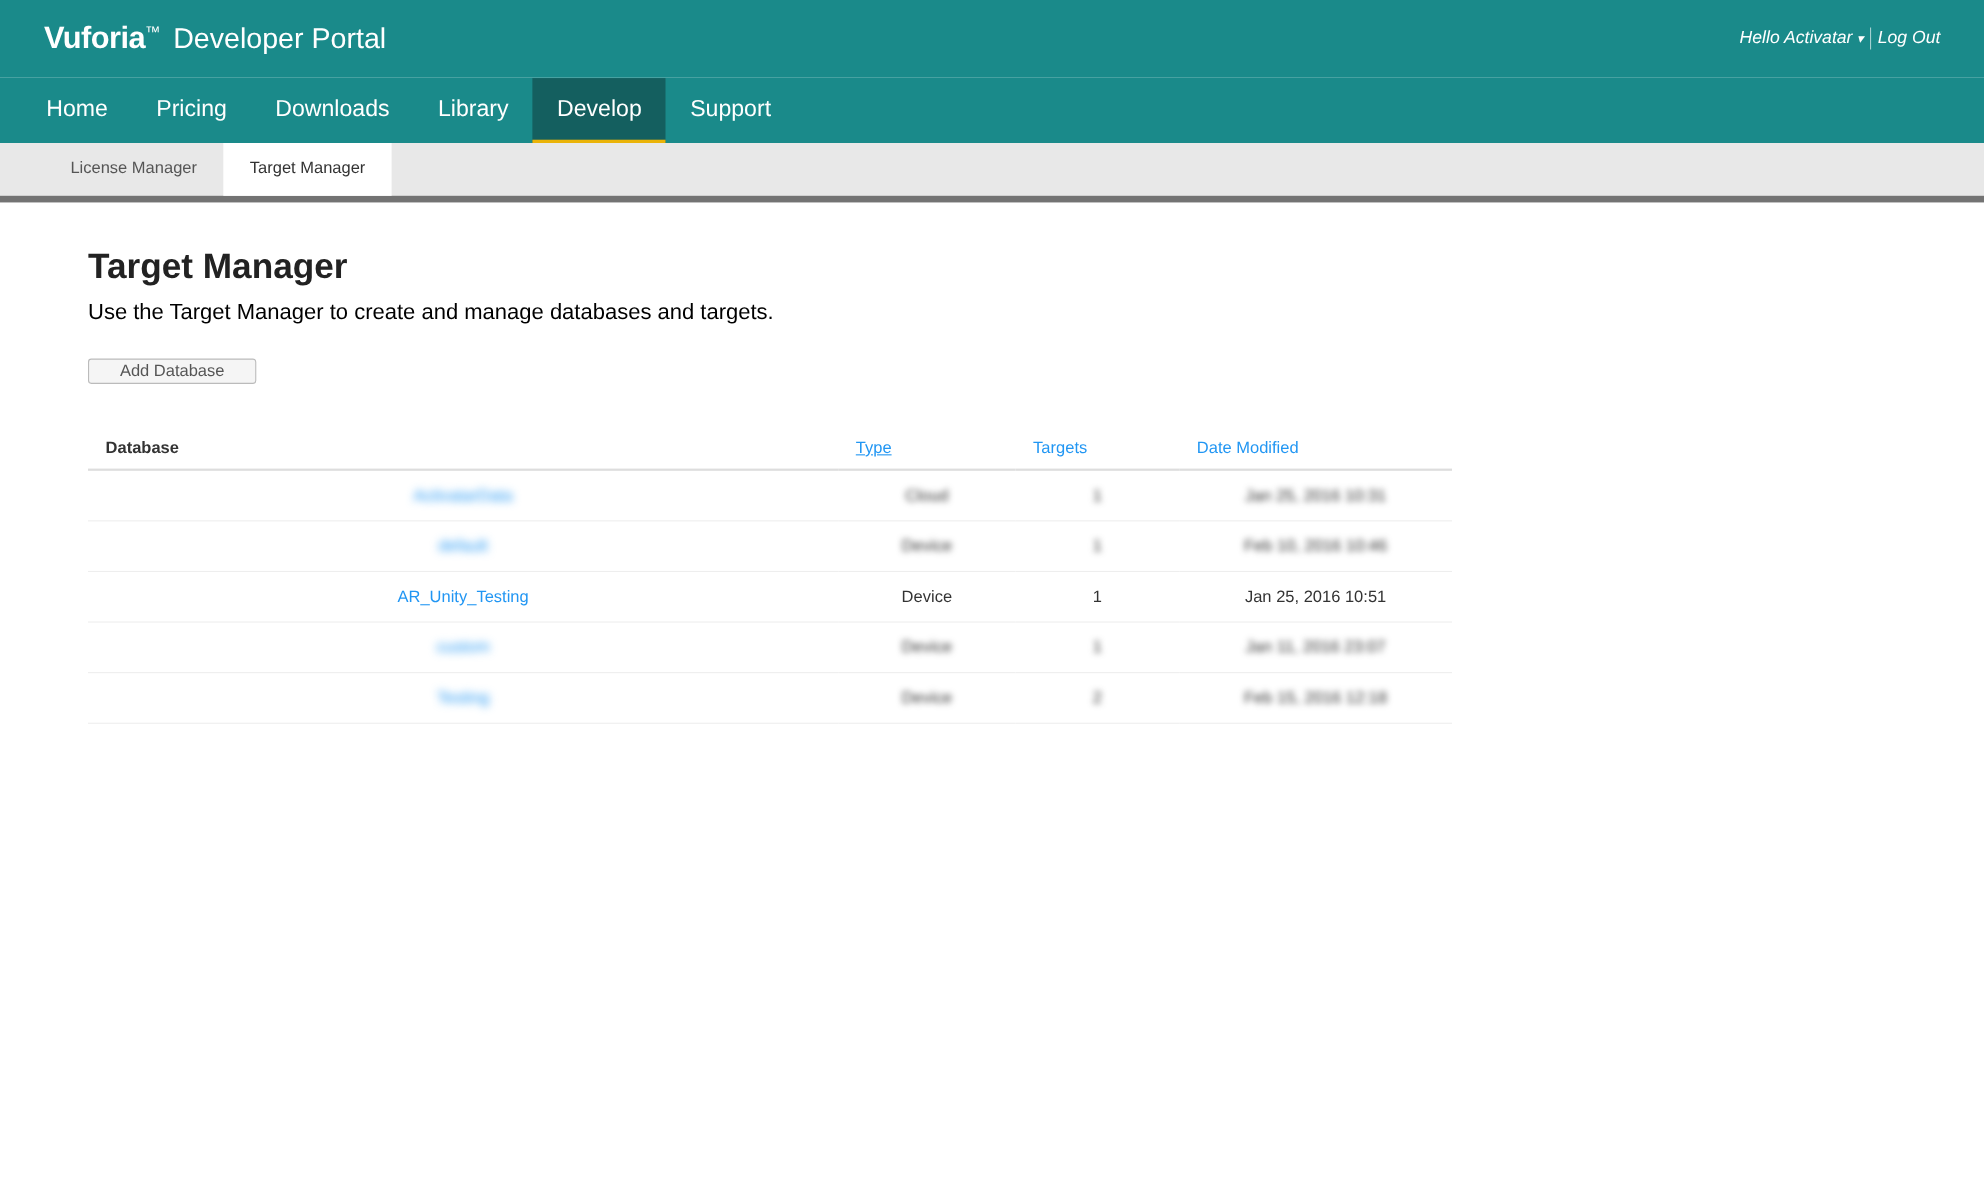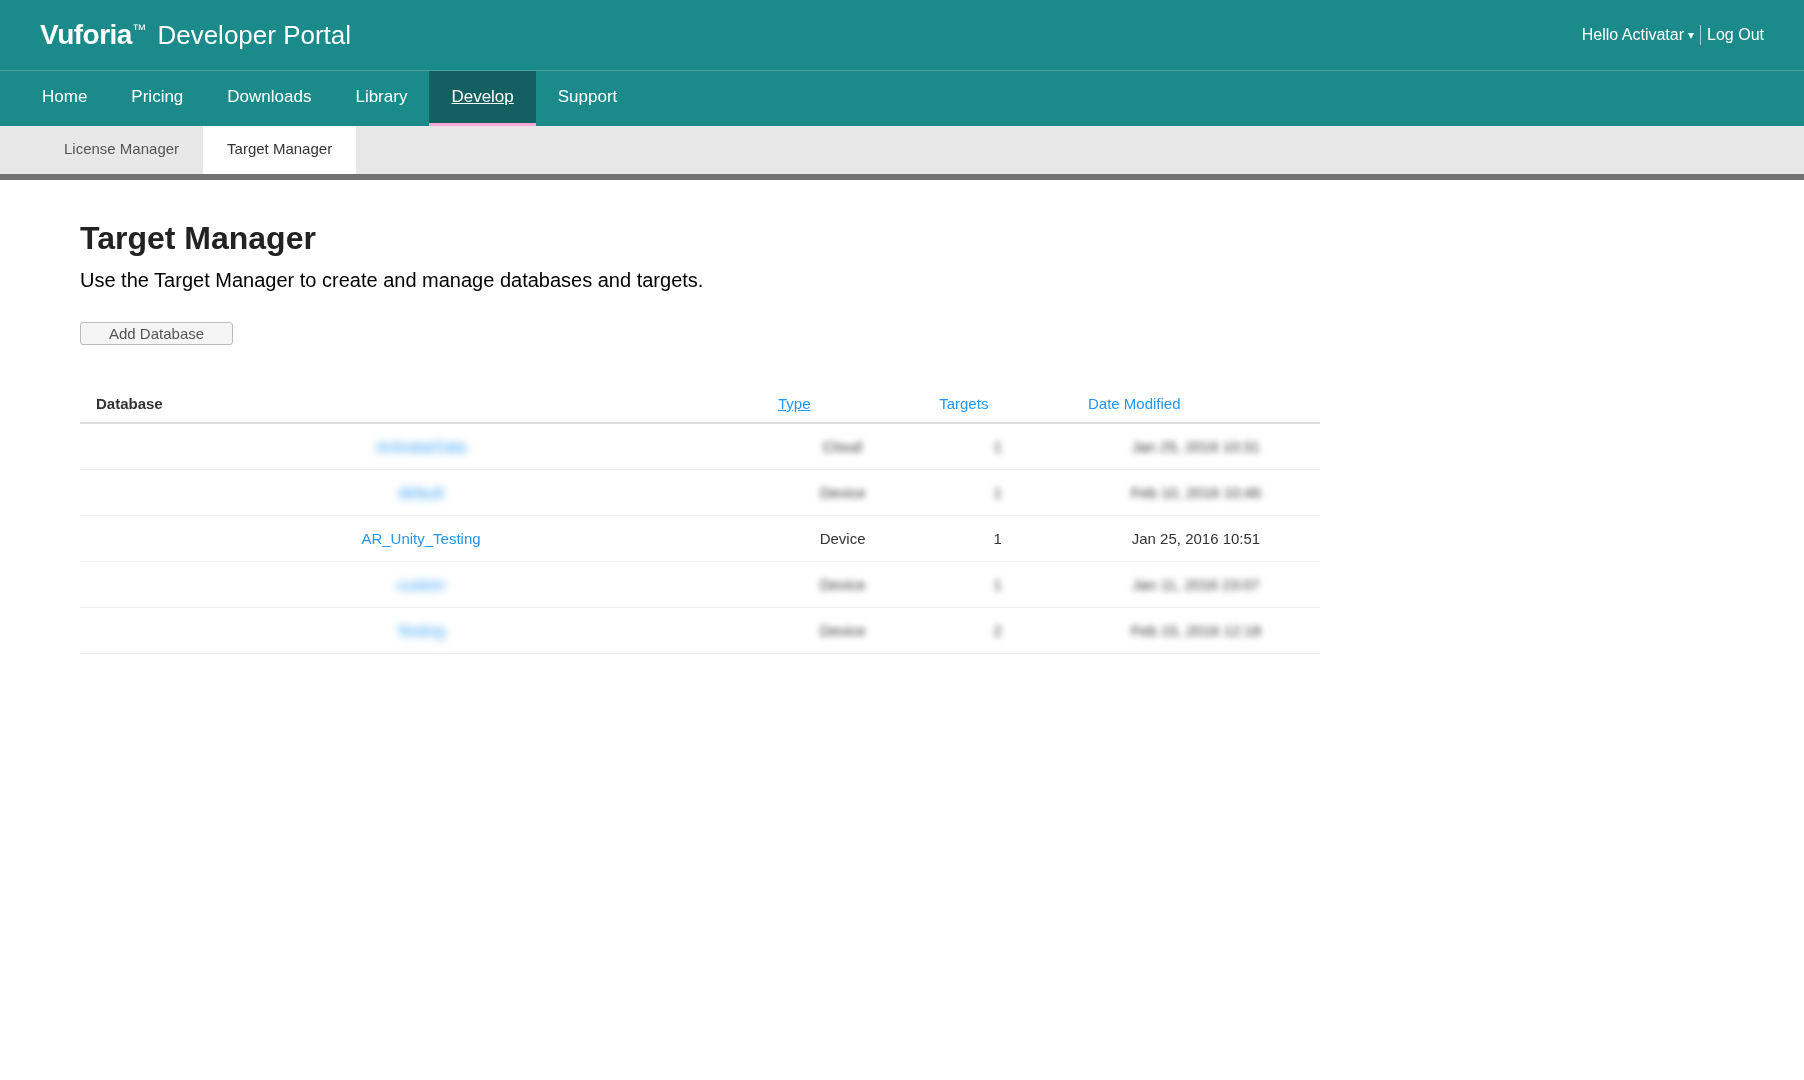--- a/index.html
+++ b/index.html
@@ -34,20 +34,21 @@
     .logo-subtitle {
       font-size: 26px;
       font-weight: 300;
       color: #fff;
     }
     .user-area {
       display: flex;
       align-items: center;
       gap: 6px;
       color: #fff;
+      font-style: italic;
     }
     .user-greeting {
       font-size: 16px;
       display: flex;
       align-items: center;
       gap: 4px;
       cursor: pointer;
     }
     .chevron-icon { font-size: 12px; }
     .divider-v {
@@ -66,32 +67,31 @@
     .main-nav {
       background-color: #1a8a8a;
       padding: 0 20px;
       display: flex;
       align-items: stretch;
       border-top: 1px solid rgba(255,255,255,0.2);
     }
     .nav-item {
       padding: 16px 22px;
       color: #fff;
-      font-size: 17px;
+      font-size: 21px;
       cursor: pointer;
       text-decoration: none;
       display: flex;
       align-items: center;
       border-bottom: 3px solid transparent;
       font-weight: 400;
     }
     .nav-item.active {
       background-color: #145f5f;
-      border-bottom: 3px solid #f9a8d4;
-      text-decoration: underline;
+      border-bottom: 3px solid #eab308;
     }
 
     
     .sub-tabs {
       background: #e8e8e8;
       padding: 0 40px;
       display: flex;
       align-items: stretch;
       border-bottom: 6px solid #737373;
     }

